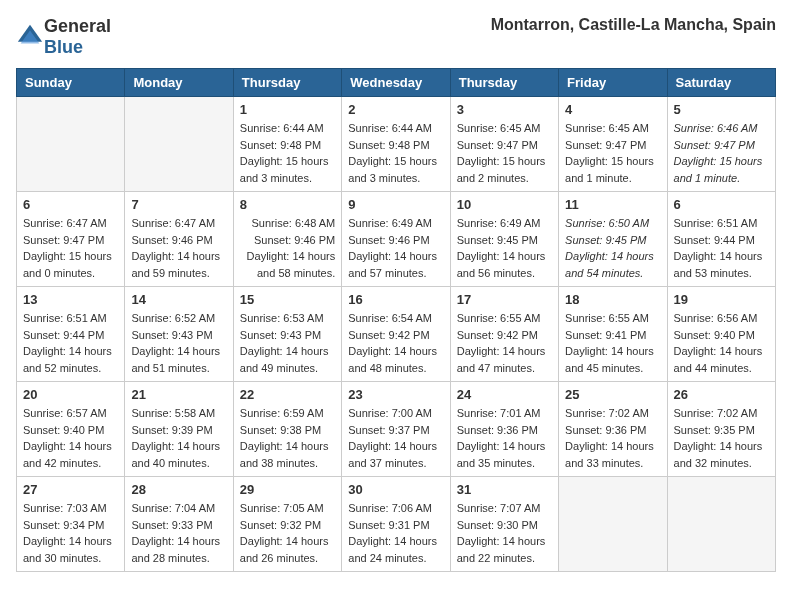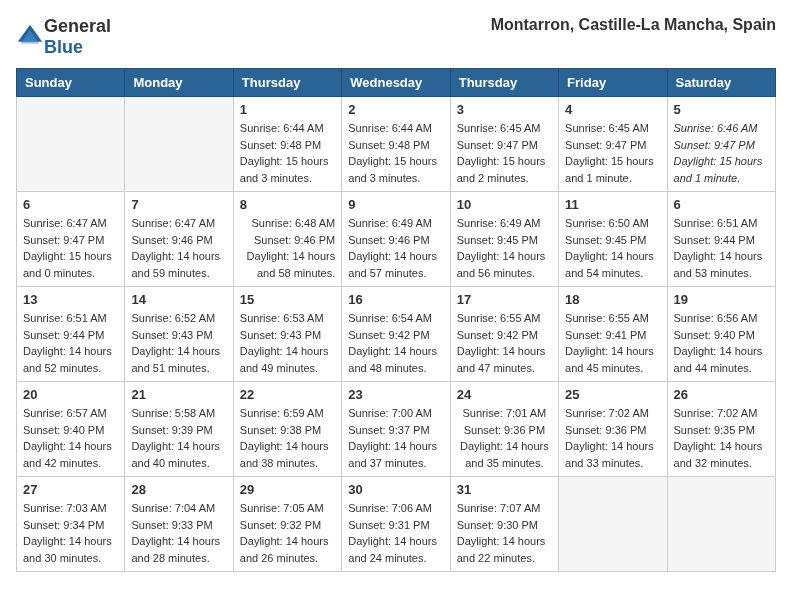--- a/index.html
+++ b/index.html
@@ -180,21 +180,21 @@
 Daylight: 14 hours and 57 minutes.</div>
         </td>
         <td>
           <span class="day-number">10</span>
           <div class="day-info" style="white-space: pre-line;">Sunrise: 6:49 AM
 Sunset: 9:45 PM
 Daylight: 14 hours and 56 minutes.</div>
         </td>
         <td>
           <span class="day-number">11</span>
-          <div class="day-info" style="white-space: pre-line;">Sunrise: 6:50 AM
+          <div class="day-info" style="white-space: pre-line; font-style: italic;">Sunrise: 6:50 AM
 Sunset: 9:45 PM
 Daylight: 14 hours and 54 minutes.</div>
         </td>
         <td>
           <span class="day-number">6</span>
           <div class="day-info" style="white-space: pre-line;">Sunrise: 6:51 AM
 Sunset: 9:44 PM
 Daylight: 14 hours and 53 minutes.</div>
         </td>
       </tr>
@@ -262,21 +262,21 @@
 Daylight: 14 hours and 38 minutes.</div>
         </td>
         <td>
           <span class="day-number">23</span>
           <div class="day-info" style="white-space: pre-line;">Sunrise: 7:00 AM
 Sunset: 9:37 PM
 Daylight: 14 hours and 37 minutes.</div>
         </td>
         <td>
           <span class="day-number">24</span>
-          <div class="day-info" style="white-space: pre-line; text-align: center;">Sunrise: 7:01 AM
+          <div class="day-info" style="white-space: pre-line;">Sunrise: 7:01 AM
 Sunset: 9:36 PM
 Daylight: 14 hours and 35 minutes.</div>
         </td>
         <td>
           <span class="day-number">25</span>
           <div class="day-info" style="white-space: pre-line;">Sunrise: 7:02 AM
 Sunset: 9:36 PM
 Daylight: 14 hours and 33 minutes.</div>
         </td>
         <td>

